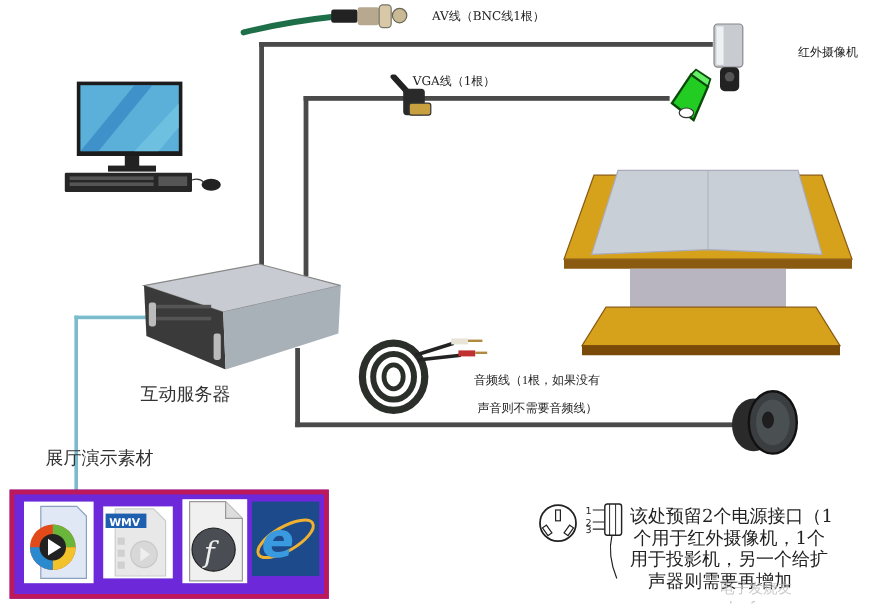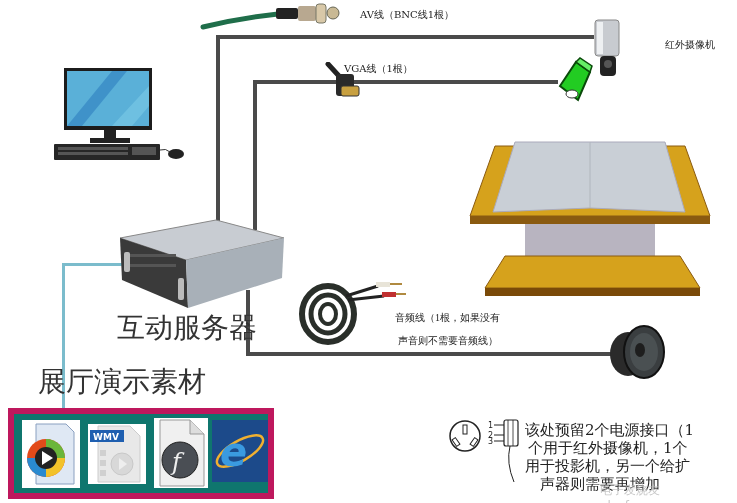--- a/index.html
+++ b/index.html
@@ -3,25 +3,25 @@
 <meta charset="utf-8">
 <style>
   html, body { margin: 0; padding: 0; background: #ffffff; }
   body { width: 737px; height: 503px; position: relative; overflow: hidden;
          font-family: "DejaVu Serif", "Liberation Serif", serif; color: #222; }
   .abs { position: absolute; }
   .line { position: absolute; background: #4a4a4a; }
   .line-blue { position: absolute; background: #7bbccc; }
   .label { position: absolute; white-space: nowrap; color: #222; }
   .lbl-md { font-size: 10px; line-height: 18px; }
-  .lbl-lg { font-family: "DejaVu Sans", "Liberation Sans", sans-serif; font-size: 28px; line-height: 24px; color: #333; }
+  .lbl-lg { font-family: "DejaVu Sans", "Liberation Sans", sans-serif; font-size: 15px; line-height: 24px; color: #333; }
   .lbl-note { font-size: 15px; line-height: 17px; }
   .watermark { position: absolute; color: #bfbfbf; font-family: "DejaVu Sans", sans-serif; font-size: 12px; opacity: 0.85; }
   .materials { position: absolute; left: 8px; top: 408px; width: 266px; height: 91px;
-               background: #0f766e; border: 6px solid #be185d; box-sizing: border-box; }
+               background: #6d28d9; border: 4px solid #be185d; box-sizing: border-box; }
   .icon-tile { position: absolute; top: 6px; width: 58px; height: 68px; background: #fff; }
 </style>
 </head>
 <body>
 
 <div class="line" style="left:216px; top:35px; width:4px; height:186px;"></div>
 <div class="line" style="left:216px; top:35px; width:378px; height:4px;"></div>
 
 <div class="line" style="left:253px; top:80px; width:4px; height:150px;"></div>
 <div class="line" style="left:253px; top:80px; width:305px; height:4px;"></div>

